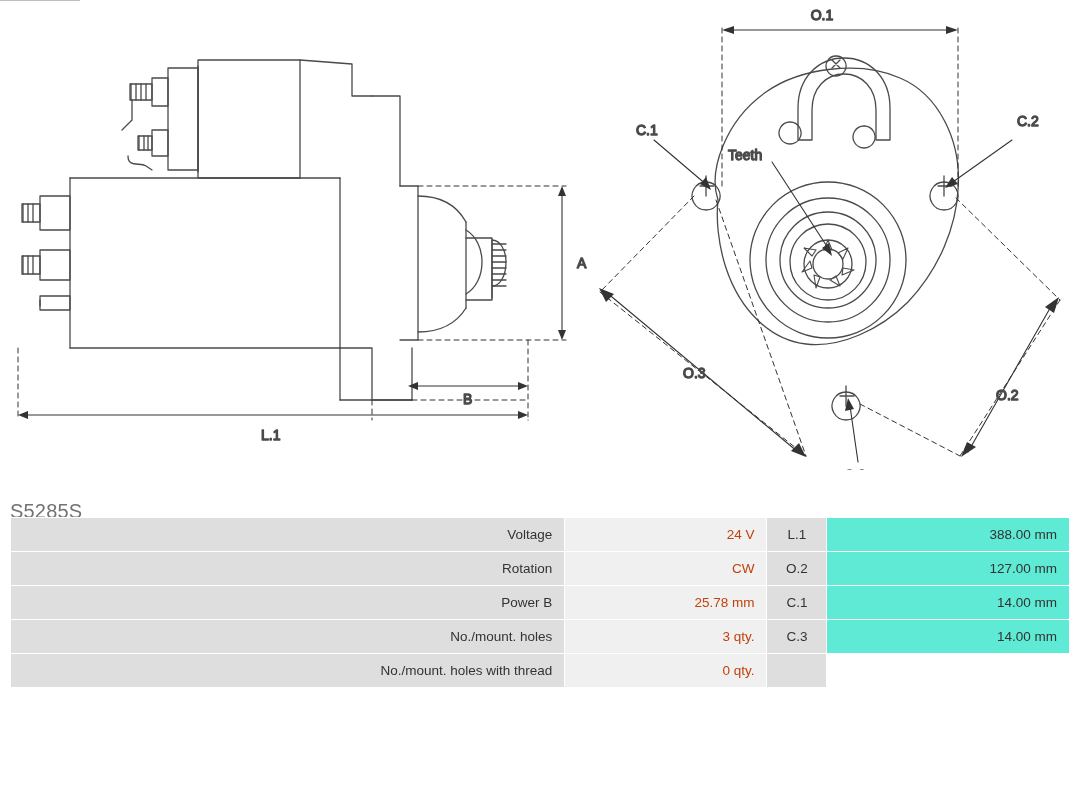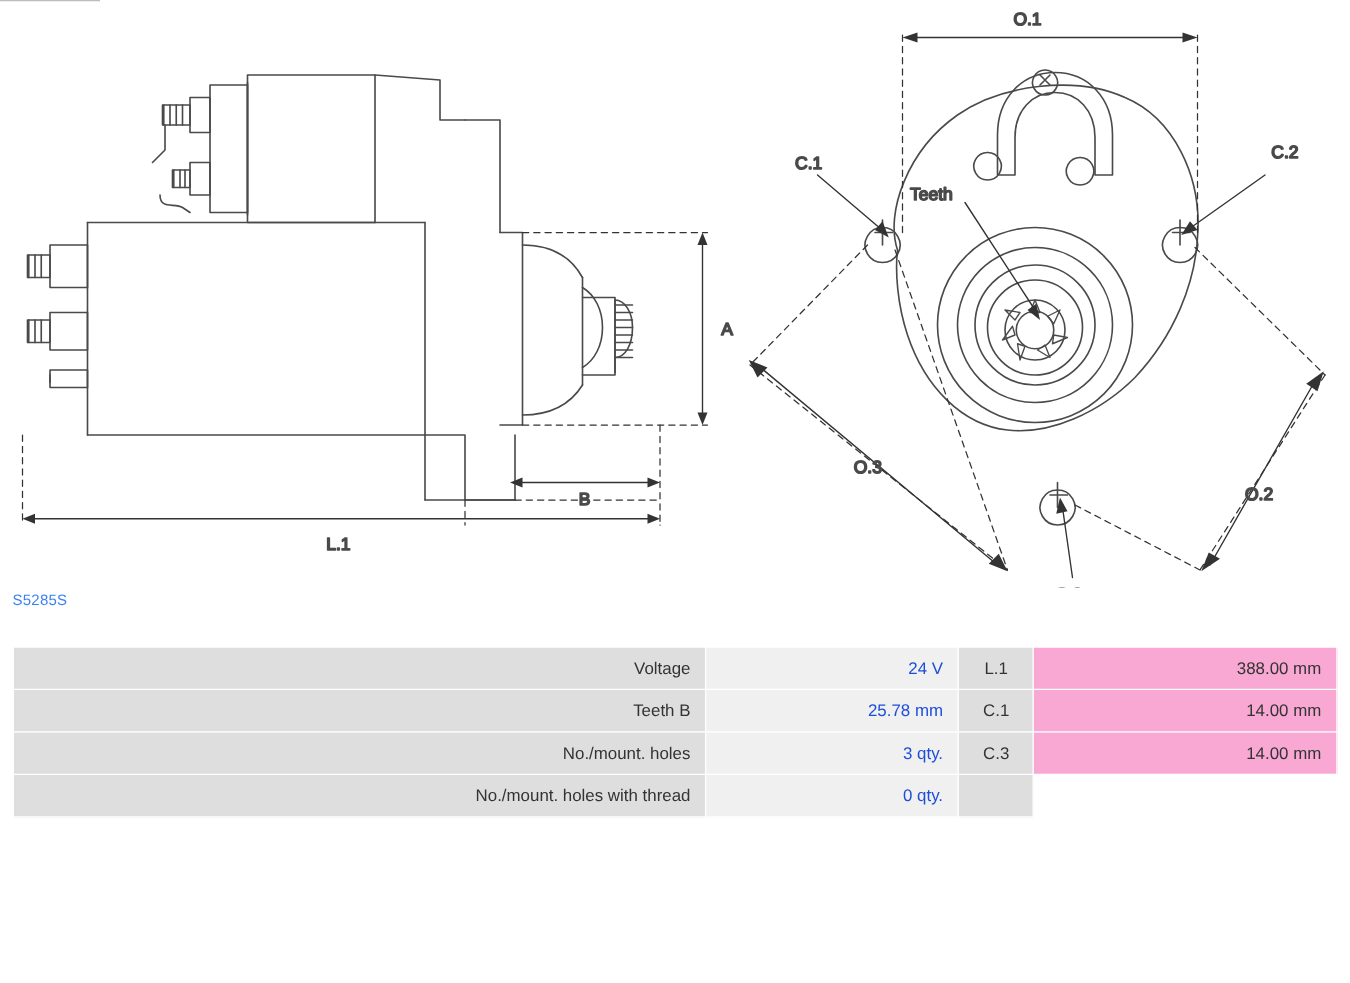--- a/index.html
+++ b/index.html
@@ -26,23 +26,23 @@
     top: 0;
     width: 1080px;
     height: 470px;
   }
   .drawings svg {
     display: block;
   }
   .part-code {
     position: absolute;
     left: 10px;
-    top: 473px;
-    font-size: 12px;
-    color: #3b82f6;
+    top: 500px;
+    font-size: 20px;
+    color: #737373;
     letter-spacing: 0.2px;
   }
   .spec-table {
     position: absolute;
     left: 10px;
     top: 517px;
     width: 1060px;
     border-collapse: collapse;
     font-size: 13.5px;
   }
@@ -56,30 +56,30 @@
     background: #dedede;
     text-align: right;
     width: 48%;
     color: #333333;
     margin-top: 12px;
   }
   .val {
     background: #f0f0f0;
     text-align: right;
     width: 17.5%;
-    color: #1d4ed8;
+    color: #c2410c;
   }
   .lbl2 {
     background: #dedede;
     text-align: center;
     width: 5.2%;
     color: #333333;
   }
   .val2 {
-    background: #f9a8d4;
+    background: #5eead4;
     text-align: right;
     width: 21%;
     color: #333333;
   }
   .empty-cell {
     background: #dedede;
   }
   .empty-cell2 {
     background: #ffffff;
     border-color: #ffffff;
@@ -272,21 +272,27 @@
 
   <table class="spec-table">
     <tbody>
       <tr>
         <td class="lbl">Voltage</td>
         <td class="val">24 V</td>
         <td class="lbl2">L.1</td>
         <td class="val2">388.00 mm</td>
       </tr>
       <tr>
-        <td class="lbl">Teeth B</td>
+        <td class="lbl">Rotation</td>
+        <td class="val">CW</td>
+        <td class="lbl2">O.2</td>
+        <td class="val2">127.00 mm</td>
+      </tr>
+      <tr>
+        <td class="lbl">Power B</td>
         <td class="val">25.78 mm</td>
         <td class="lbl2">C.1</td>
         <td class="val2">14.00 mm</td>
       </tr>
       <tr>
         <td class="lbl">No./mount. holes</td>
         <td class="val">3 qty.</td>
         <td class="lbl2">C.3</td>
         <td class="val2">14.00 mm</td>
       </tr>

